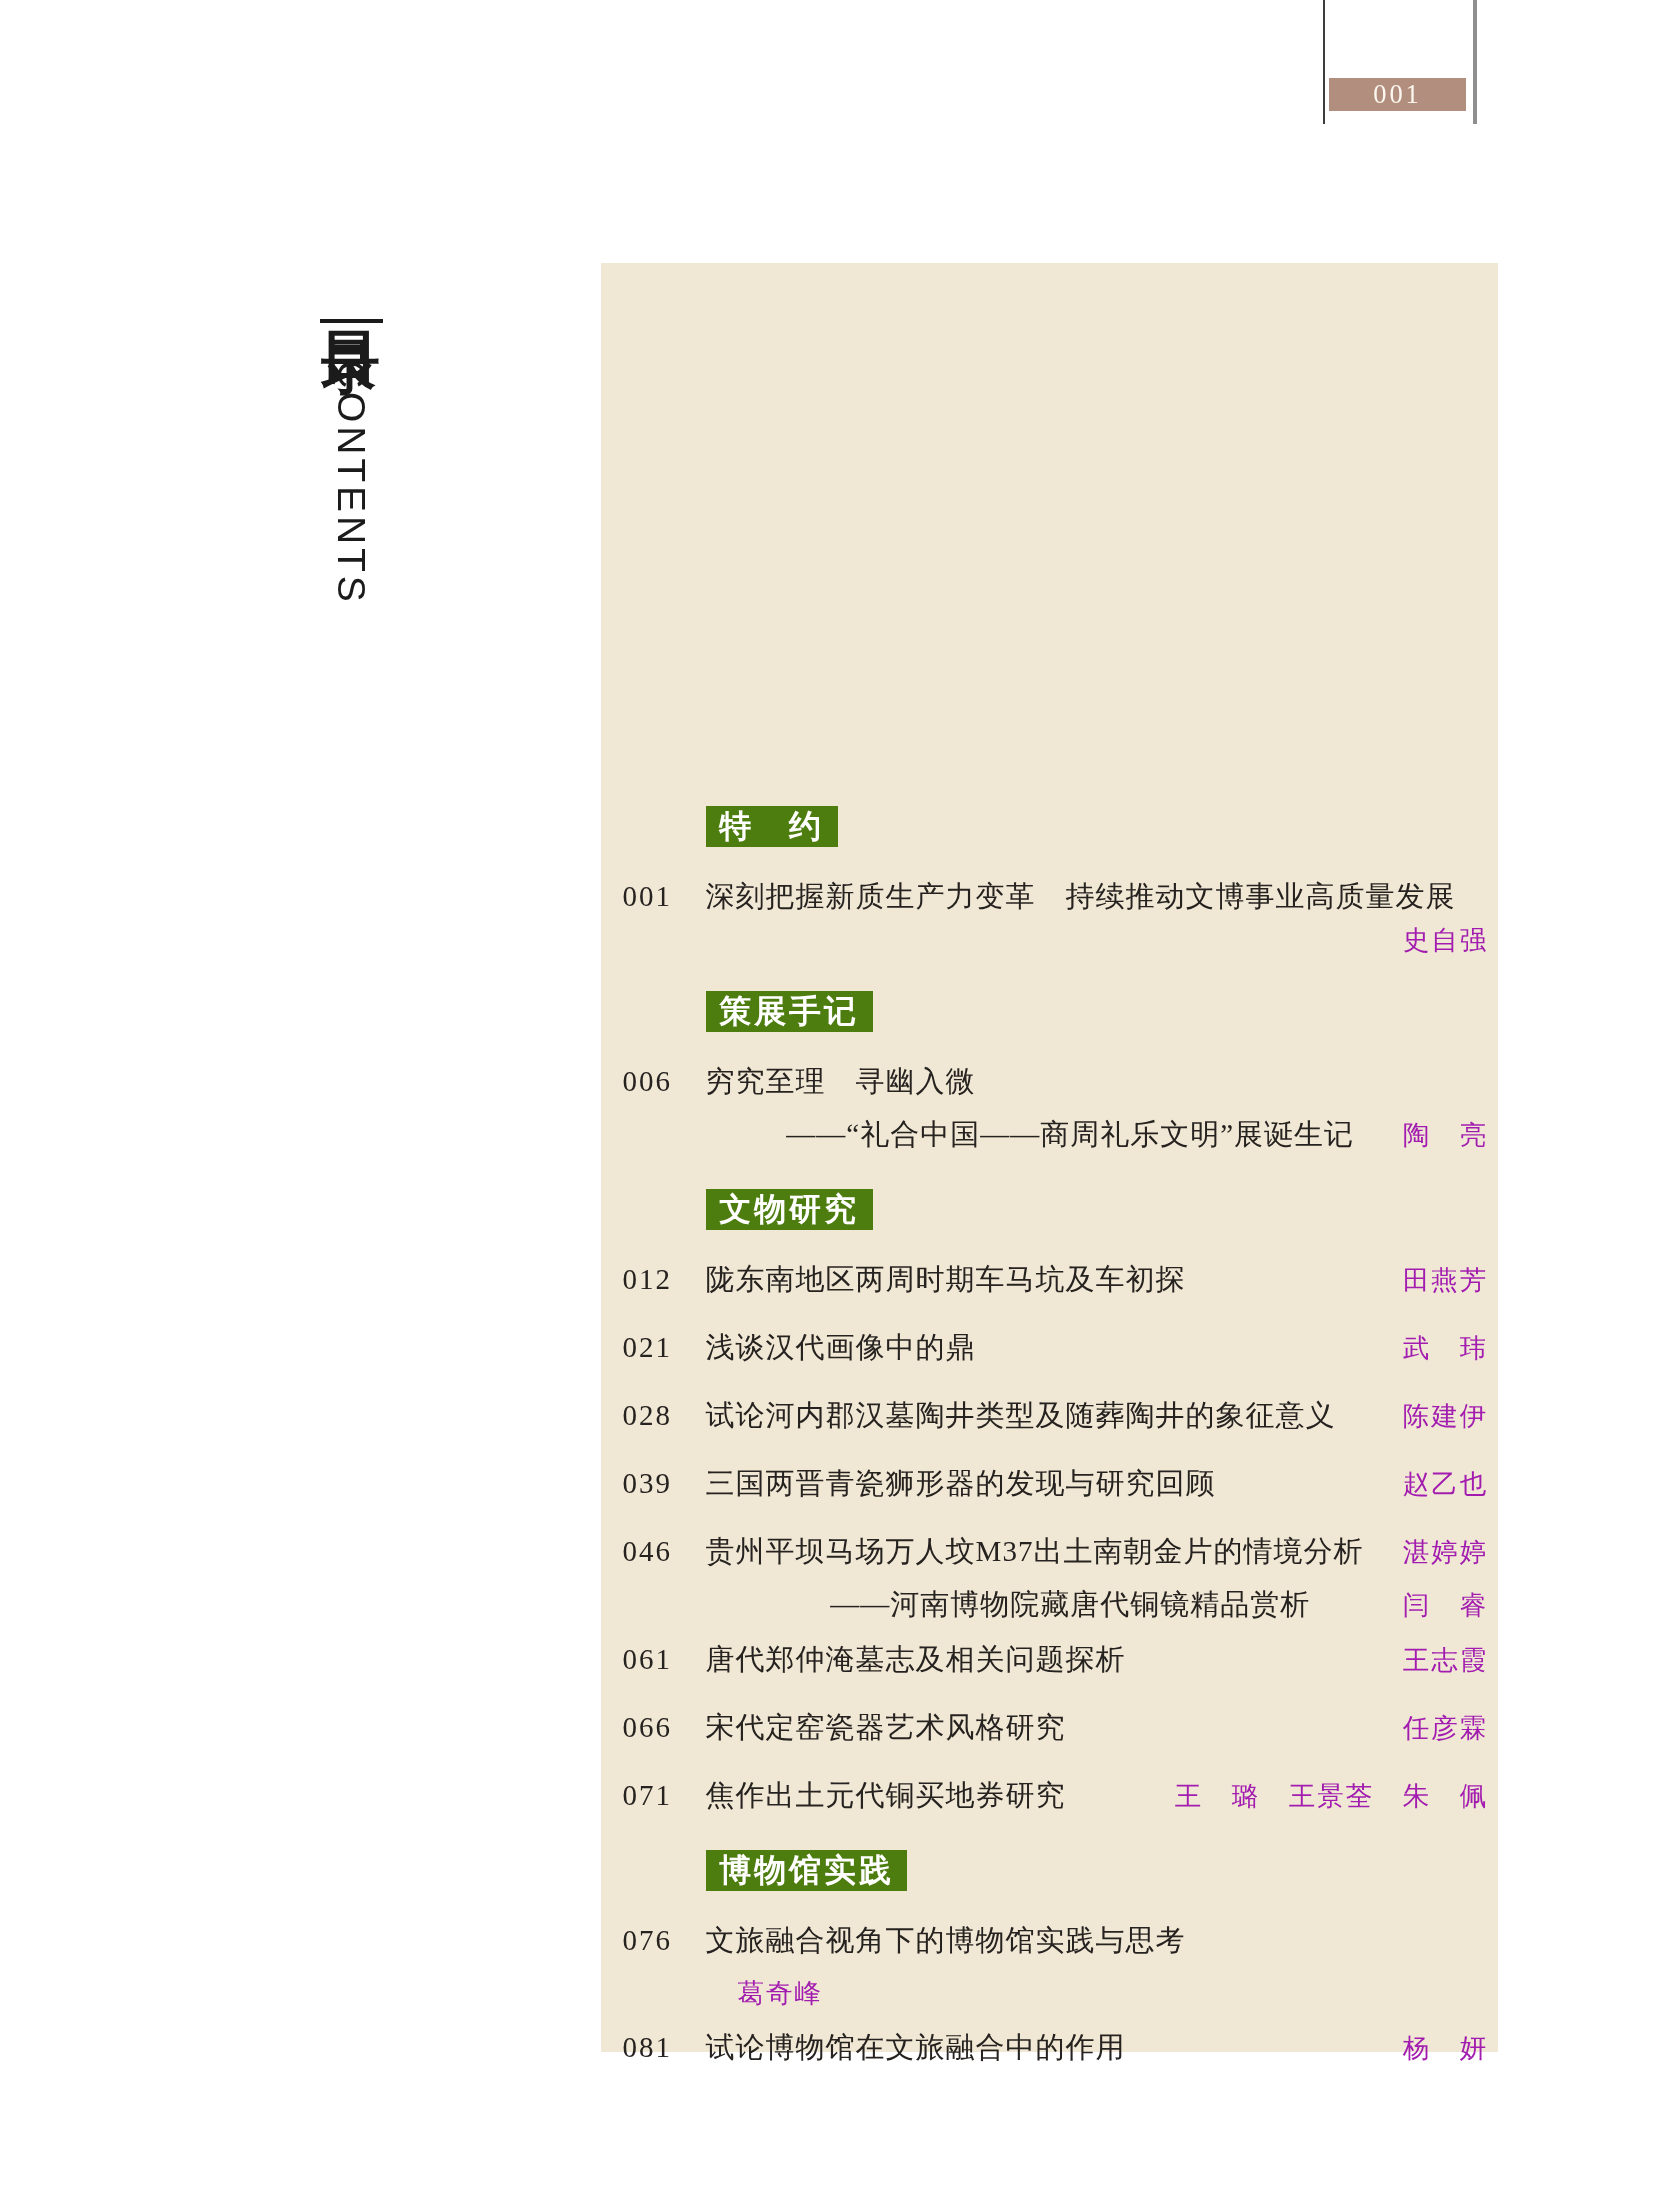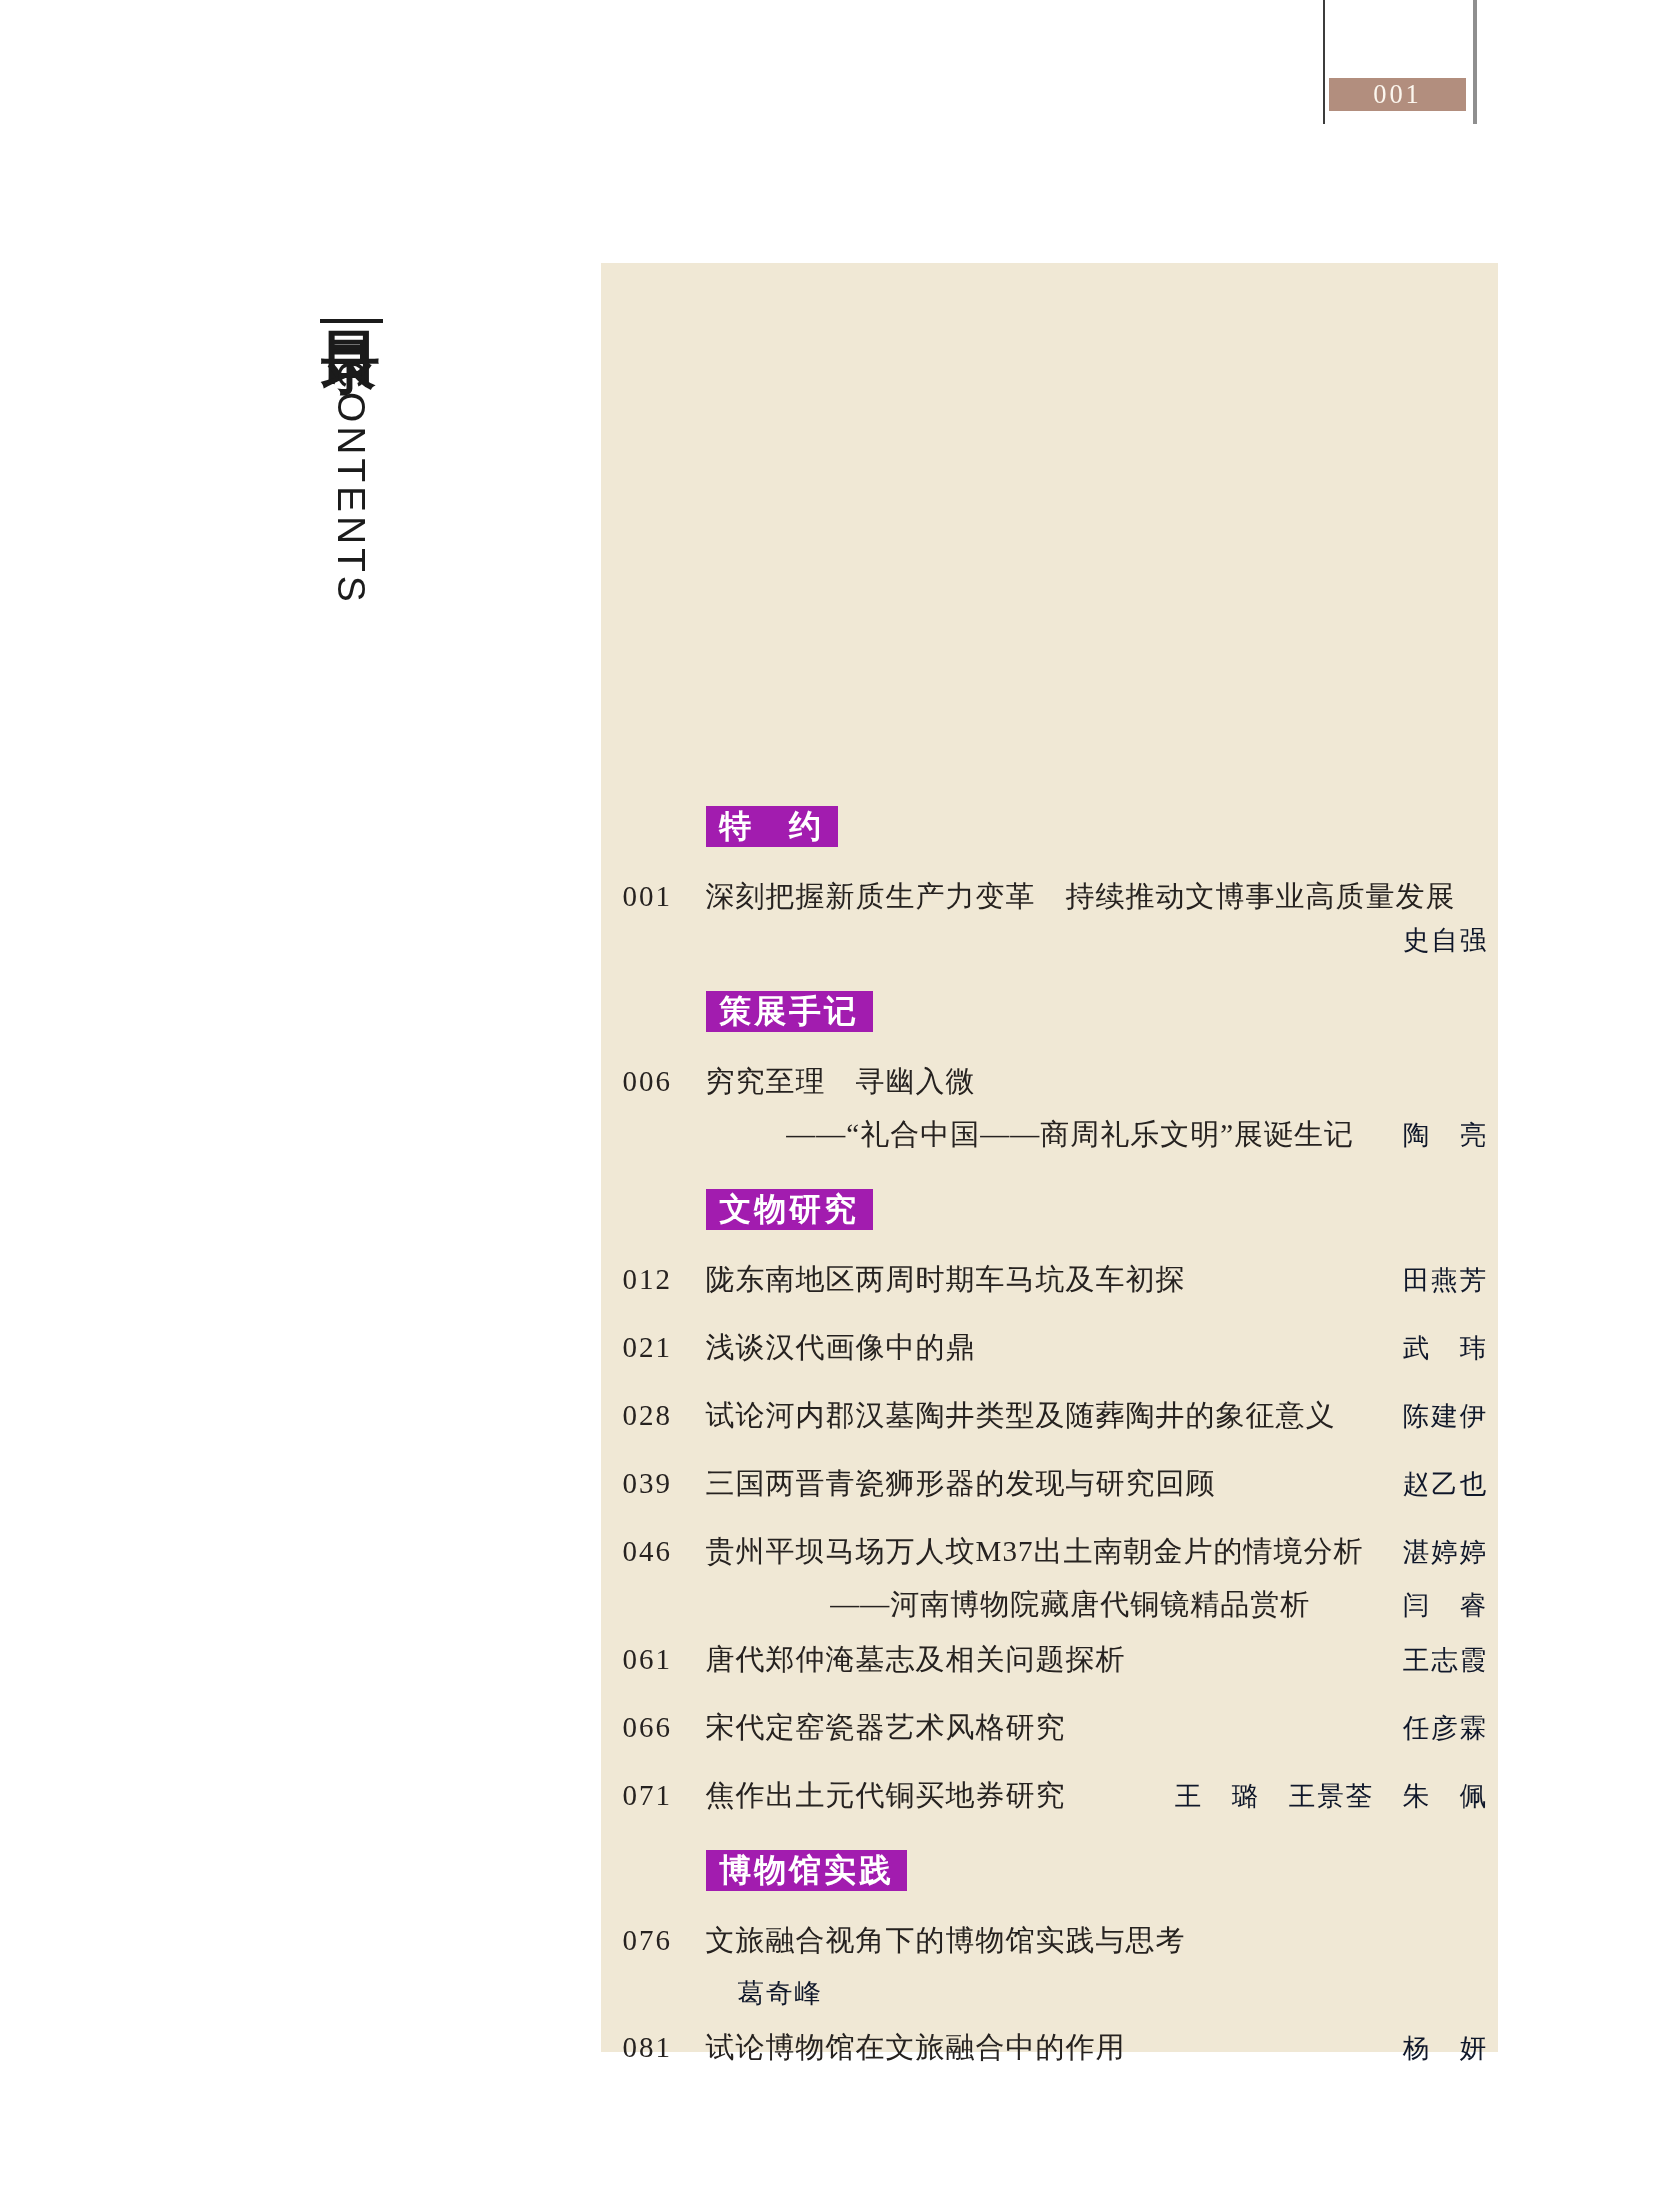--- a/index.html
+++ b/index.html
@@ -63,21 +63,21 @@
     background: #f0e8d5;
     padding: 543px 9.8px 0 21.6px;
   }
 
   .row { display: flex; align-items: baseline; }
 
   .row.section { margin: 33px 0 0 83px; display: block; }
   .toc-box .row.section:first-child { margin-top: 0; }
   .badge-chip {
     display: inline-block;
-    background: #a21caf;
+    background: #4d7c0f;
     color: #ffffff;
     font-family: "Liberation Sans", sans-serif;
     font-weight: bold;
     font-size: 32px; line-height: 41px;
     padding: 0 13.7px;
     letter-spacing: 2.9px;
     white-space: pre;
   }
 
   .row.entry {
@@ -89,21 +89,21 @@
   .row.subtitle + .row.entry { margin-top: 13px; }
 
   .num {
     width: 83px; flex: none;
     font-family: "Liberation Serif", serif;
     font-size: 29px; letter-spacing: 2px;
   }
   .title { flex: 1 1 auto; white-space: pre; }
   .author {
     flex: none; white-space: pre; text-align: right;
-    font-size: 26.5px; letter-spacing: 2px; color: #0f172a;
+    font-size: 26.5px; letter-spacing: 2px; color: #a21caf;
   }
 
   .row.subtitle {
     margin-top: 11.8px;
     padding-left: 115px;
     font-size: 29px; line-height: 41px; letter-spacing: 1px;
   }
   .row.subtitle .subtitle-text { flex: 1 1 auto; white-space: pre; text-align: center; }
 
   .row.author-line {

